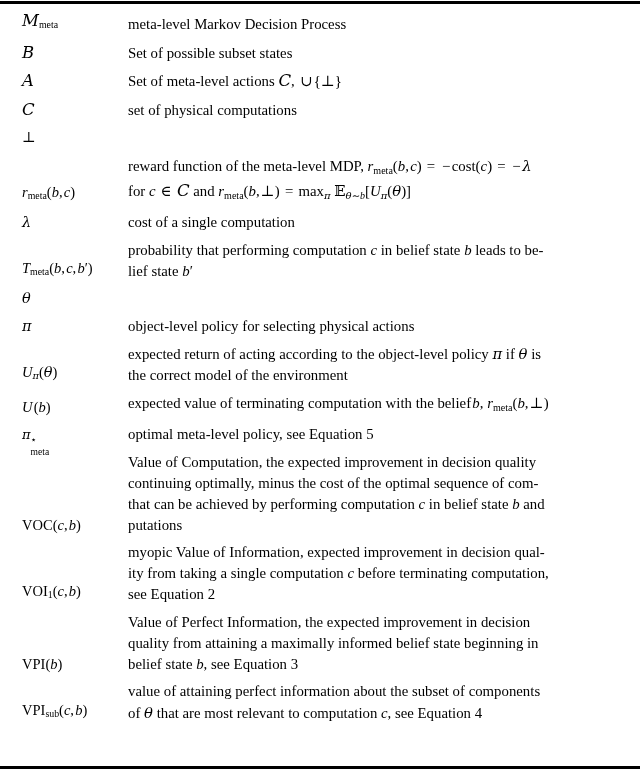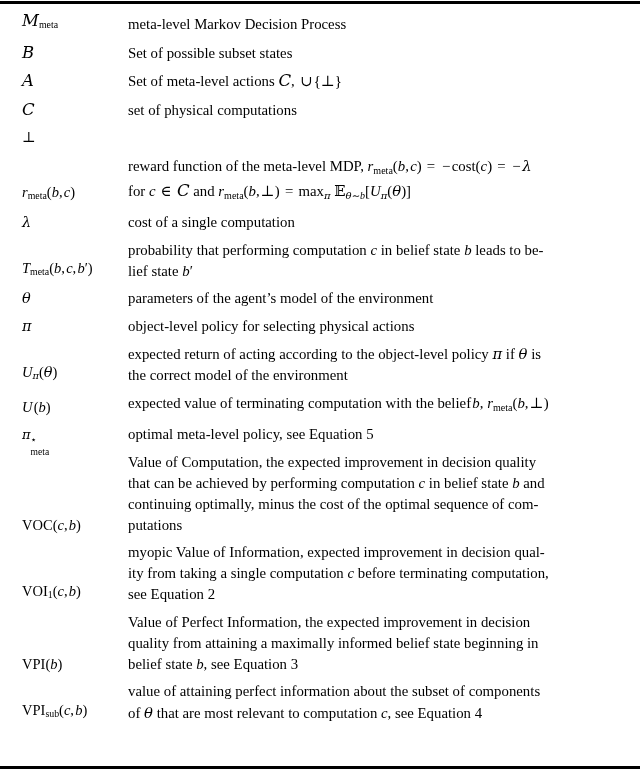--- a/index.html
+++ b/index.html
@@ -194,23 +194,20 @@
       <div class="desc-cell">
         <span class="line">probability that performing computation <span class="mi">c</span> in belief state <span class="mi">b</span> leads to be-</span>
         <span class="line">lief state <span class="mi">b</span><span class="mup">′</span></span>
       </div>
     </div>
 
     <div class="row">
       <div class="sym-cell">
         <span class="greek">θ</span>
       </div>
-      <div class="desc-cell">
-        <span class="line">parameters of the agent’s model of the environment</span>
-      </div>
     </div>
 
     <div class="row">
       <div class="sym-cell">
         <span class="greek">π</span>
       </div>
       <div class="desc-cell">
         <span class="line">object-level policy for selecting physical actions</span>
       </div>
     </div>
@@ -243,22 +240,22 @@
         <span class="line">optimal meta-level policy, see Equation 5</span>
       </div>
     </div>
 
     <div class="row">
       <div class="sym-cell">
         <span class="mup">VOC</span><span class="mup">(</span><span class="mi">c</span><span class="mup">, </span><span class="mi">b</span><span class="mup">)</span>
       </div>
       <div class="desc-cell">
         <span class="line">Value of Computation, the expected improvement in decision quality</span>
+        <span class="line">continuing optimally, minus the cost of the optimal sequence of com-</span>
         <span class="line">that can be achieved by performing computation <span class="mi">c</span> in belief state <span class="mi">b</span> and</span>
-        <span class="line">continuing optimally, minus the cost of the optimal sequence of com-</span>
         <span class="line">putations</span>
       </div>
     </div>
 
     <div class="row">
       <div class="sym-cell">
         <span class="mup">VOI</span><span class="sb">1</span><span class="mup">(</span><span class="mi">c</span><span class="mup">, </span><span class="mi">b</span><span class="mup">)</span>
       </div>
       <div class="desc-cell">
         <span class="line">myopic Value of Information, expected improvement in decision qual-</span>

